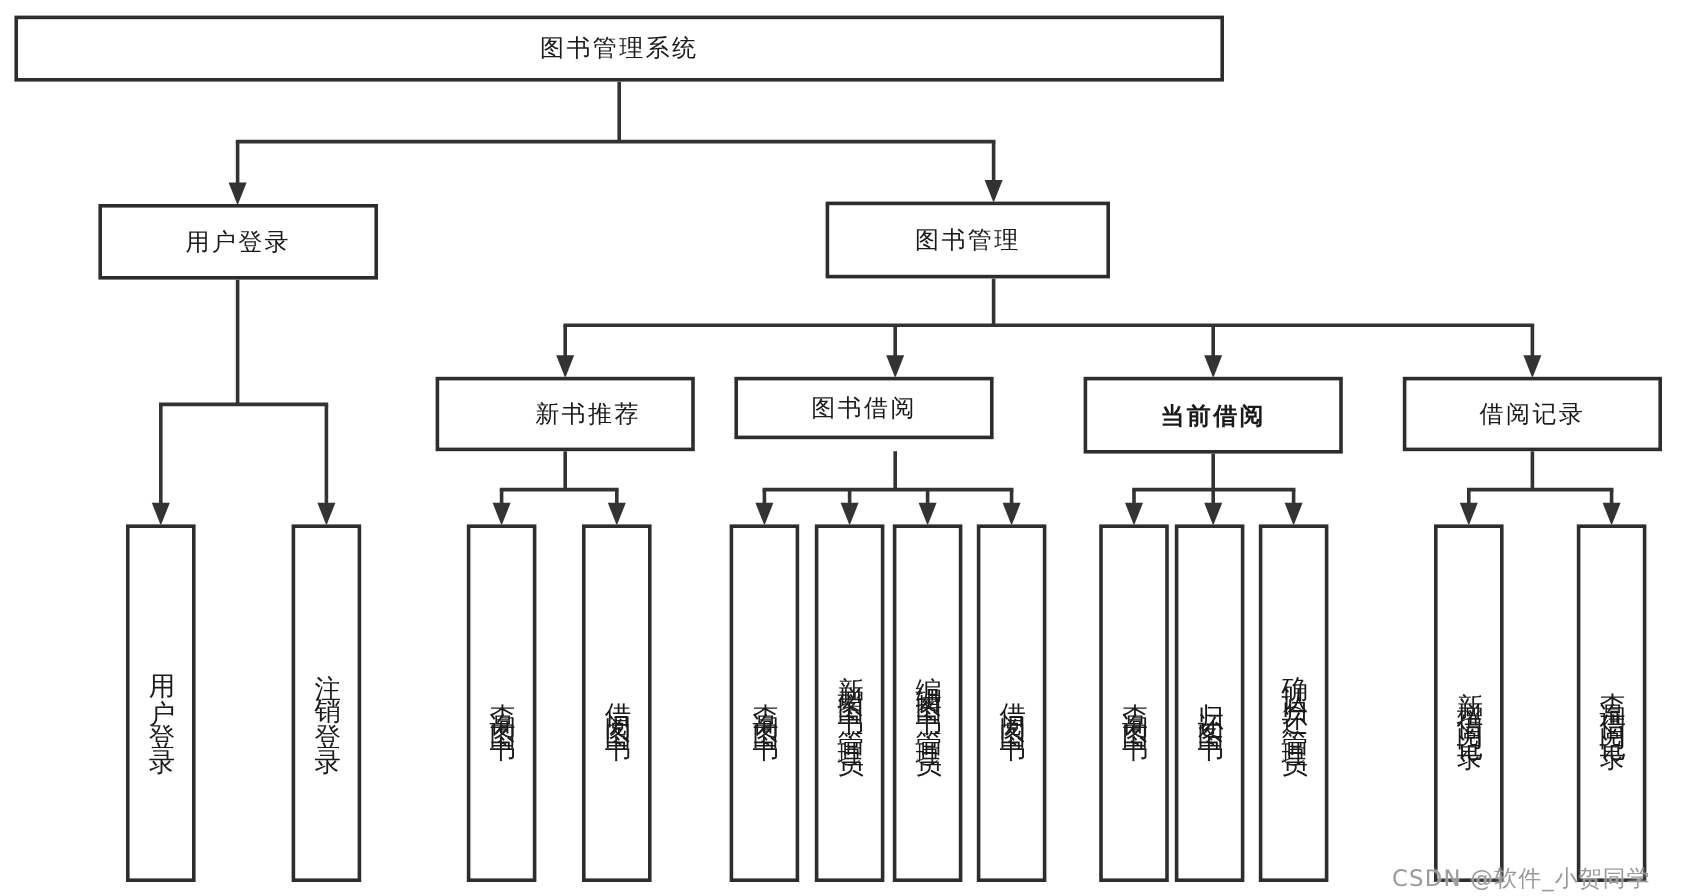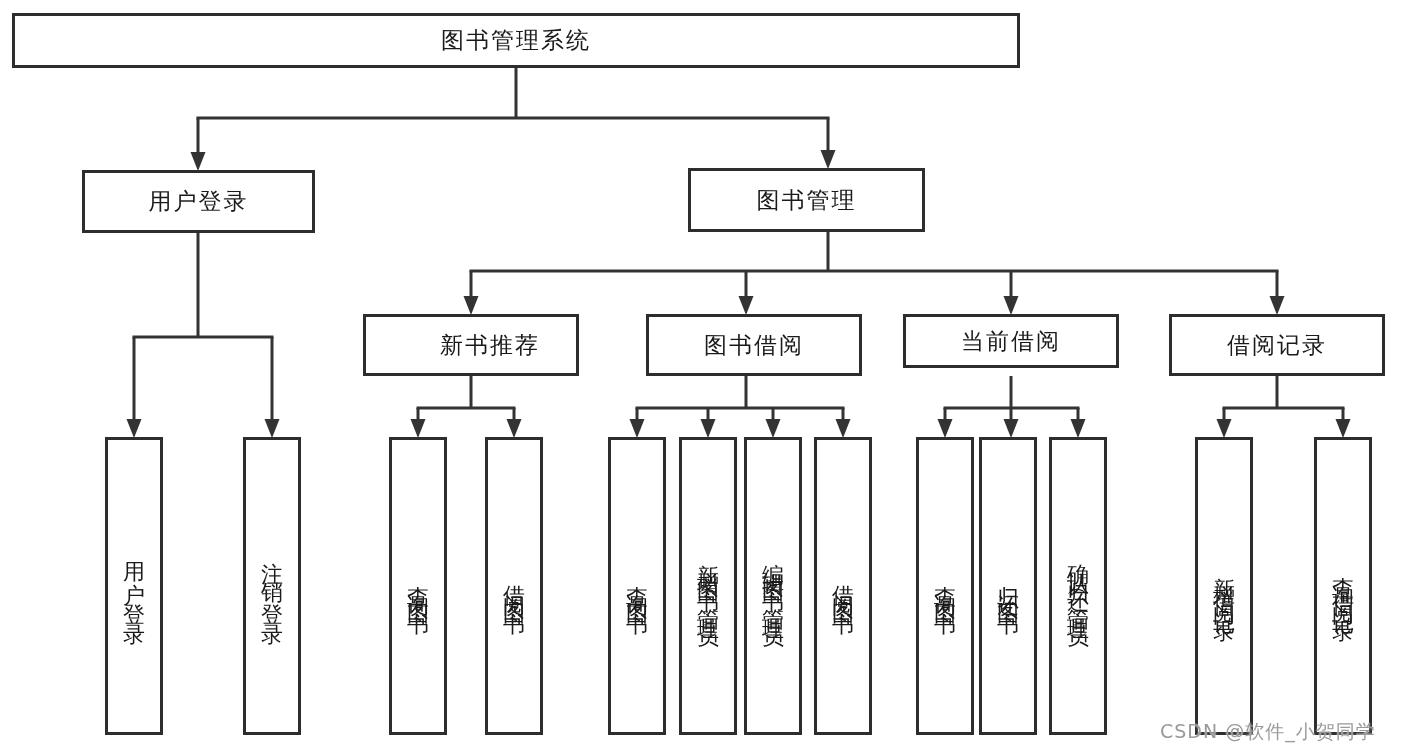--- a/index.html
+++ b/index.html
@@ -26,21 +26,21 @@
     box-sizing: border-box;
     border: 3px solid #2d2d2d;
     background: #ffffff;
     display: flex;
     align-items: center;
     justify-content: center;
     color: #1a1a1a;
     z-index: 2;
   }
   .node--h {
-    font-size: 23px;
+    font-size: 20px;
     letter-spacing: 2px;
     font-weight: 400;
   }
   .node--leaf {
     writing-mode: vertical-lr;
     text-orientation: mixed;
     font-size: 22px;
     letter-spacing: 9px;
     font-weight: 400;
     line-height: 1;
@@ -129,22 +129,22 @@
       <polygon points="1335.5,419 1350.5,419 1343,438"></polygon>
     </g>
   </svg>
 
   <div class="node node--h" style="left:12px; top:13px; width:1008px; height:55px;">图书管理系统</div>
 
   <div class="node node--h" style="left:82px; top:170px; width:233px; height:63px;">用户登录</div>
   <div class="node node--h" style="left:688px; top:168px; width:237px; height:64px;">图书管理</div>
 
   <div class="node node--h" style="left:363px; top:314px; width:216px; height:62px;padding-left:38px;">新书推荐</div>
-  <div class="node node--h" style="left:646px; top:314px; width:216px; height:62px;">图书借阅</div>
-  <div class="node node--h" style="left:903px; top:314px; width:216px; height:54px;">当前借阅</div>
+  <div class="node node--h" style="left:612px; top:314px; width:216px; height:52px;">图书借阅</div>
+  <div class="node node--h" style="left:903px; top:314px; width:216px; height:64px;font-weight:bold;">当前借阅</div>
   <div class="node node--h" style="left:1169px; top:314px; width:216px; height:62px;">借阅记录</div>
 
   <div class="node node--leaf wide" style="left:105px; top:437px; width:58px; height:298px;">用户登录</div>
   <div class="node node--leaf wide" style="left:243px; top:437px; width:58px; height:298px;">注销登录</div>
 
   <div class="node node--leaf" style="left:389px; top:437px; width:58px; height:298px;">查询图书</div>
   <div class="node node--leaf" style="left:485px; top:437px; width:58px; height:298px;">借阅图书</div>
 
   <div class="node node--leaf" style="left:608px; top:437px; width:58px; height:298px;">查询图书</div>
   <div class="node node--leaf" style="left:679px; top:437px; width:58px; height:298px;">新增图书（管理员）</div>

